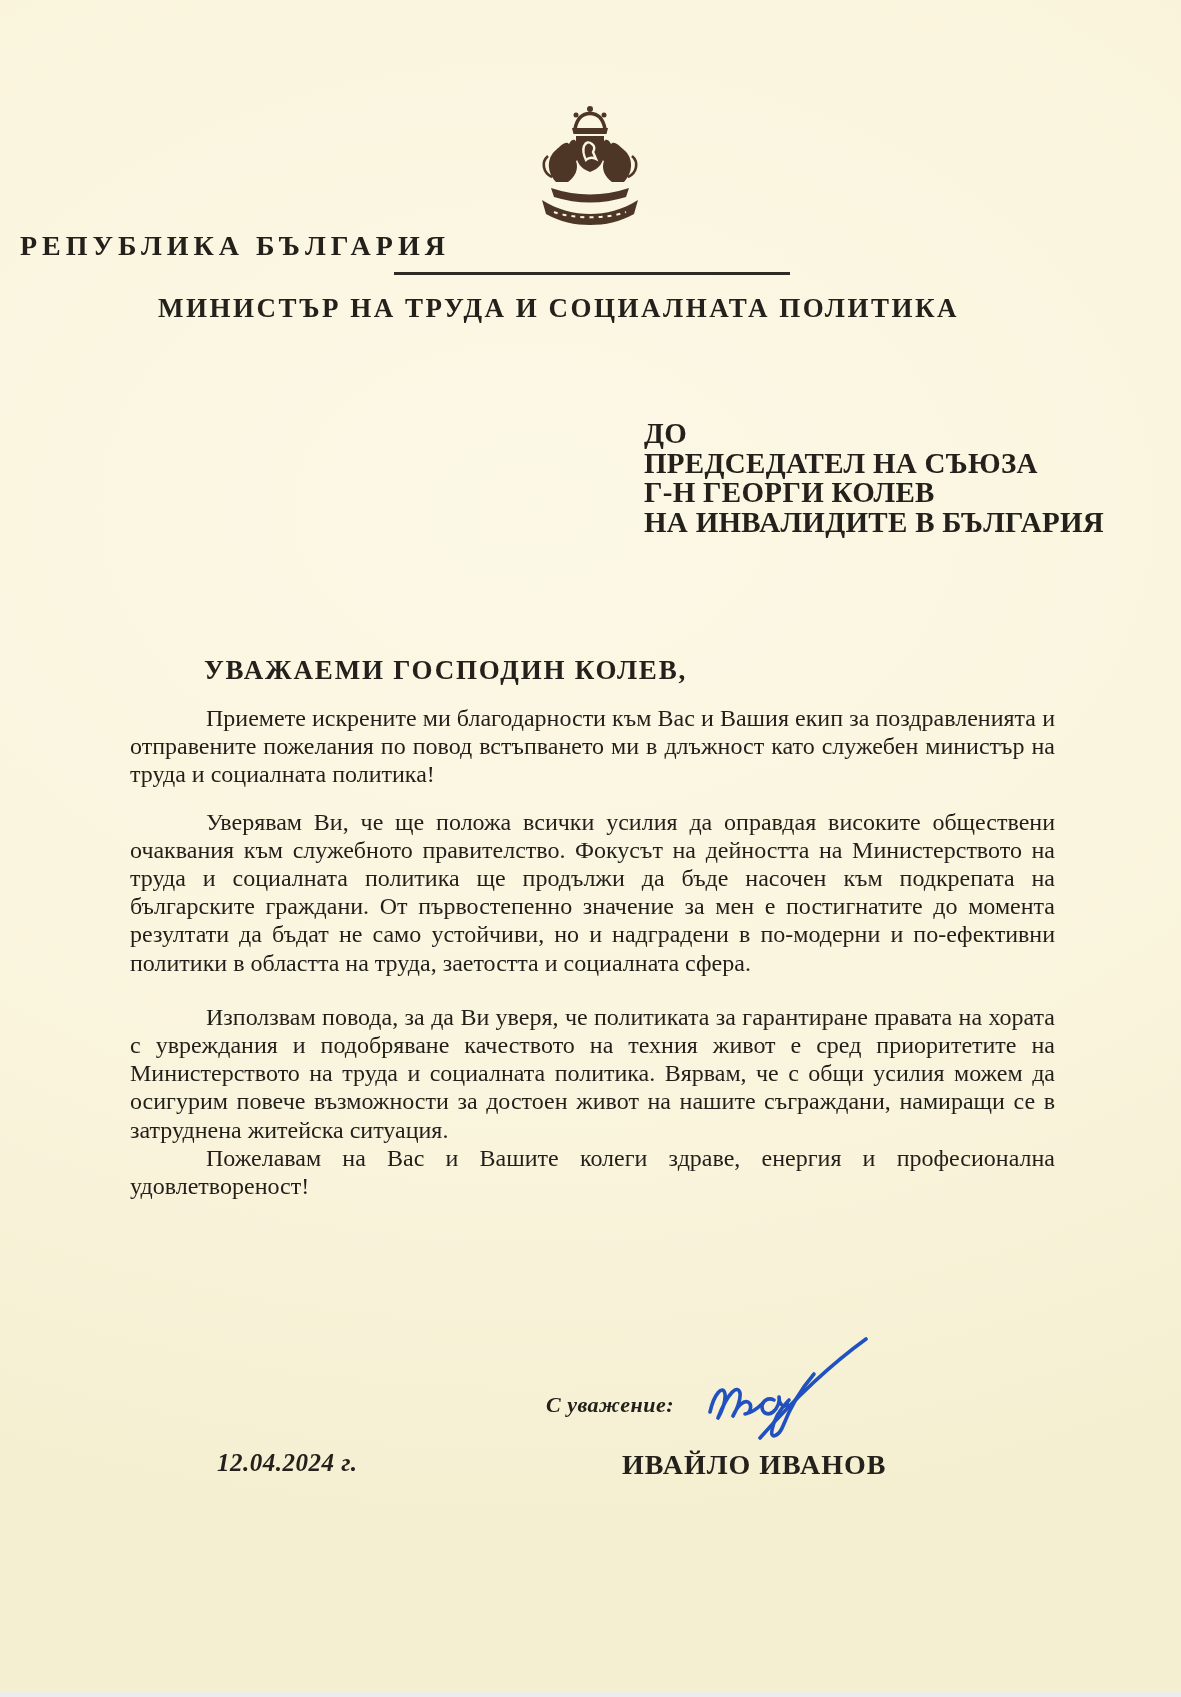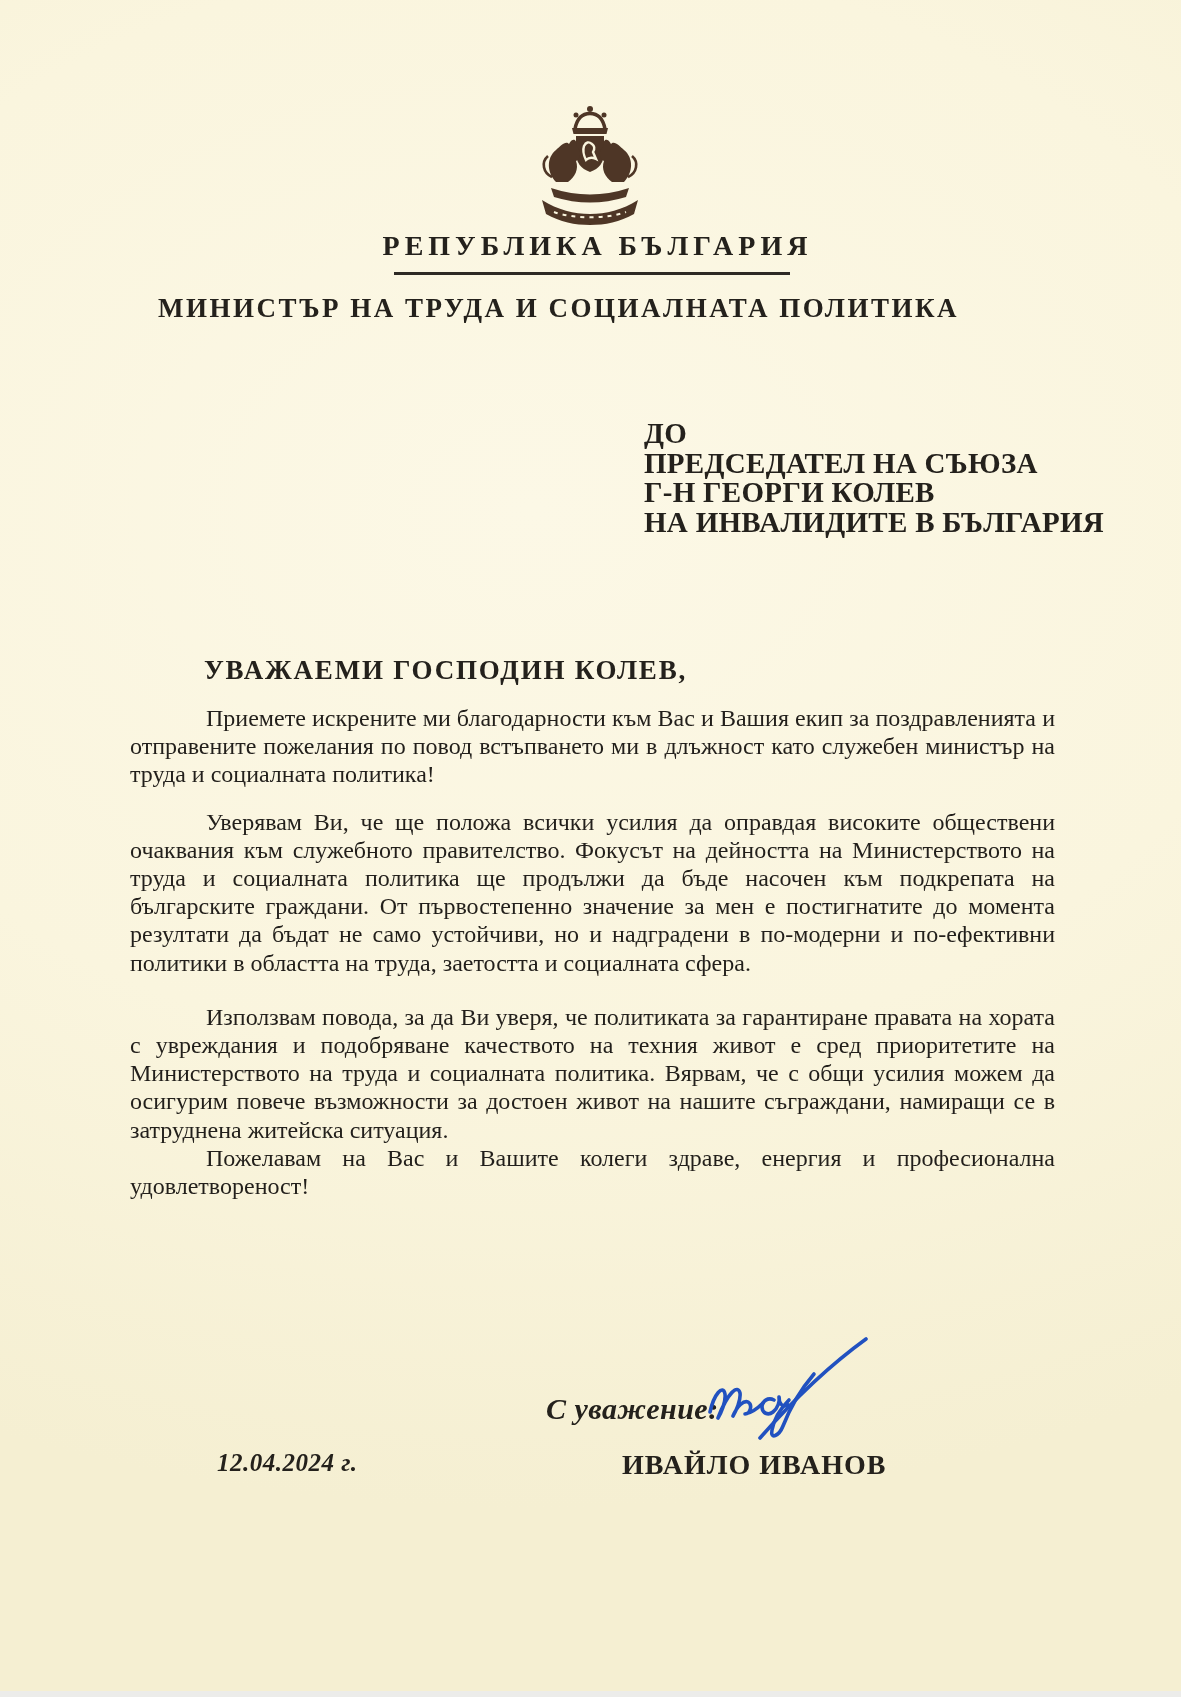--- a/index.html
+++ b/index.html
@@ -17,24 +17,24 @@
   .abs { position: absolute; }
 
   
   .coat-of-arms { left: 518px; top: 104px; width: 144px; height: 124px; }
   .arms-fill { fill: var(--arms, #4e3626); }
   .arms-stroke { stroke: var(--arms, #4e3626); fill: none; }
   .arms-paper { stroke: var(--paper, #faf5de); fill: none; }
 
   .republic {
     left: 0; top: 230px; width: 100%;
-    text-align: center;
+    text-align: left;
     font-size: 28px; font-weight: bold;
     letter-spacing: 5px;
-    padding-left: 14px; box-sizing: border-box;
+    padding-left: 20px; box-sizing: border-box;
   }
   .title-rule {
     left: 394px; top: 272px; width: 396px; height: 3px;
     background: #2e2a24;
   }
   .ministry {
     left: 0; top: 293px; width: 100%;
     text-align: center;
     font-size: 27px; font-weight: bold;
     letter-spacing: 2.5px;
@@ -68,21 +68,21 @@
     color: #221f1b;
   }
   .letter-body p { margin: 0; text-indent: 76px; }
   .letter-body p.p2 { margin-top: 19px; }
   .letter-body p.p3 { margin-top: 26px; }
   .letter-body p.p4 { }
 
   
   .valediction {
     left: 546px; top: 1392px;
-    font-size: 30px; font-weight: bold; font-style: italic;
+    font-size: 22px; font-weight: bold; font-style: italic;
     letter-spacing: 0.5px;
     white-space: nowrap;
   }
   .signature { left: 698px; top: 1334px; width: 180px; height: 116px; }
   .sig-path {
     stroke: var(--signature, #2151c0);
     fill: none; stroke-width: 3.6;
     stroke-linecap: round; stroke-linejoin: round;
   }
   .date-line {

